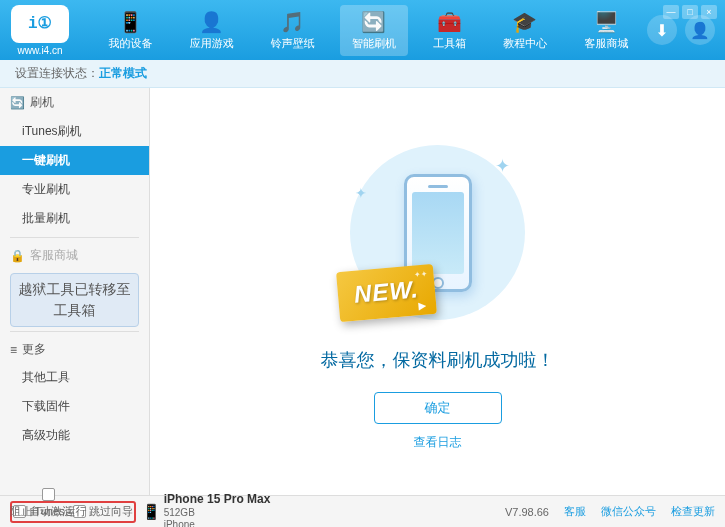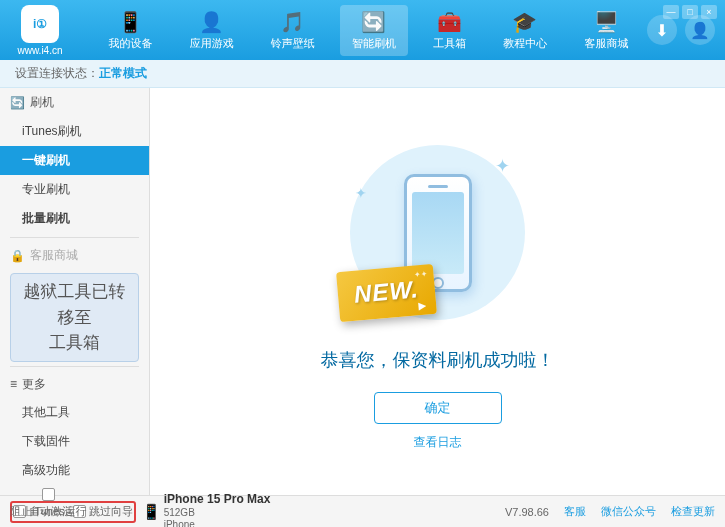--- a/index.html
+++ b/index.html
@@ -3,21 +3,21 @@
   <meta charset="utf-8">
   <style>
     * { margin: 0; padding: 0; box-sizing: border-box; }
     body { width: 725px; height: 527px; font-family: 'Microsoft YaHei', SimHei, Arial, sans-serif; font-size: 12px; background: #f0f0f0; overflow: hidden; }
   </style>
 </head>
 <body>
 
 <div style="position:relative; background: linear-gradient(180deg, #3cb8f0 0%, #1a9de0 100%); height: 60px; display: flex; align-items: center; padding: 0 10px;">
   <div style="display:flex; flex-direction:column; align-items:center; margin-right: 20px; min-width: 60px;">
-    <div style="width:38px; height:38px; background:#fff; border-radius:8px; display:flex; align-items:center; justify-content:center; font-size:12px; color:#1a9de0; font-weight:900; line-height:1;">i①</div>
+    <div style="width:58px; height:38px; background:#fff; border-radius:8px; display:flex; align-items:center; justify-content:center; font-size:16px; color:#1a9de0; font-weight:900; line-height:1;font-family:Liberation Mono, monospace;">i①</div>
     <div style="color:#fff; font-size:10px; margin-top:2px;">www.i4.cn</div>
   </div>
   <div style="display:flex; flex:1; justify-content:space-around;">
     <div style="display:flex; flex-direction:column; align-items:center; color:#fff; cursor:pointer; padding:5px 12px; border-radius:4px;">
       <span style="font-size:20px; margin-bottom:2px;">📱</span>
       <span style="font-size:11px;">我的设备</span>
     </div>
     <div style="display:flex; flex-direction:column; align-items:center; color:#fff; cursor:pointer; padding:5px 12px; border-radius:4px;">
       <span style="font-size:20px; margin-bottom:2px;">👤</span>
       <span style="font-size:11px;">应用游戏</span>
@@ -70,30 +70,30 @@
     </div>
     <div style="padding:6px 10px 6px 22px; cursor:pointer; font-size:12px; color:#444; display:flex; align-items:center;">
       <span>iTunes刷机</span>
     </div>
     <div style="padding:6px 10px 6px 22px; cursor:pointer; font-size:12px; color:#fff; background:#1a9de0; font-weight:bold; display:flex; align-items:center;">
       <span>一键刷机</span>
     </div>
     <div style="padding:6px 10px 6px 22px; cursor:pointer; font-size:12px; color:#444; display:flex; align-items:center;">
       <span>专业刷机</span>
     </div>
-    <div style="padding:6px 10px 6px 22px; cursor:pointer; font-size:12px; color:#444; display:flex; align-items:flex-start;font-weight:bold;">
+    <div style="padding:6px 10px 6px 22px; cursor:pointer; font-size:12px; color:#444; display:flex; align-items:flex-start;">
       <span>批量刷机</span>
     </div>
     <div style="height:1px; background:#ddd; margin:4px 10px;"></div>
 
     <div style="display:flex; align-items:center; padding:5px 10px; font-size:12px; color:#aaa;">
       <span style="margin-right:5px; color:#aaa;">🔒</span>
       <span>客服商城</span>
     </div>
-    <div style="margin:4px 10px; background:#e0eaf5; border:1px solid #b8d0e8; border-radius:4px; padding:5px 7px; font-size:17px; color:#555; text-align:center; line-height:1.5;">
+    <div style="margin:4px 10px; background:#e0eaf5; border:1px solid #b8d0e8; border-radius:4px; padding:5px 7px; font-size:14px; color:#555; text-align:center; line-height:1.5;">
       越狱工具已转移至<br>工具箱
     </div>
     <div style="height:1px; background:#ddd; margin:4px 10px;"></div>
 
     <div style="display:flex; align-items:center; padding:5px 10px; font-size:12px; color:#555;">
       <span style="margin-right:5px;">≡</span>
       <span>更多</span>
     </div>
     <div style="padding:6px 10px 6px 22px; cursor:pointer; font-size:12px; color:#444; display:flex; align-items:center;">
       <span>其他工具</span>

